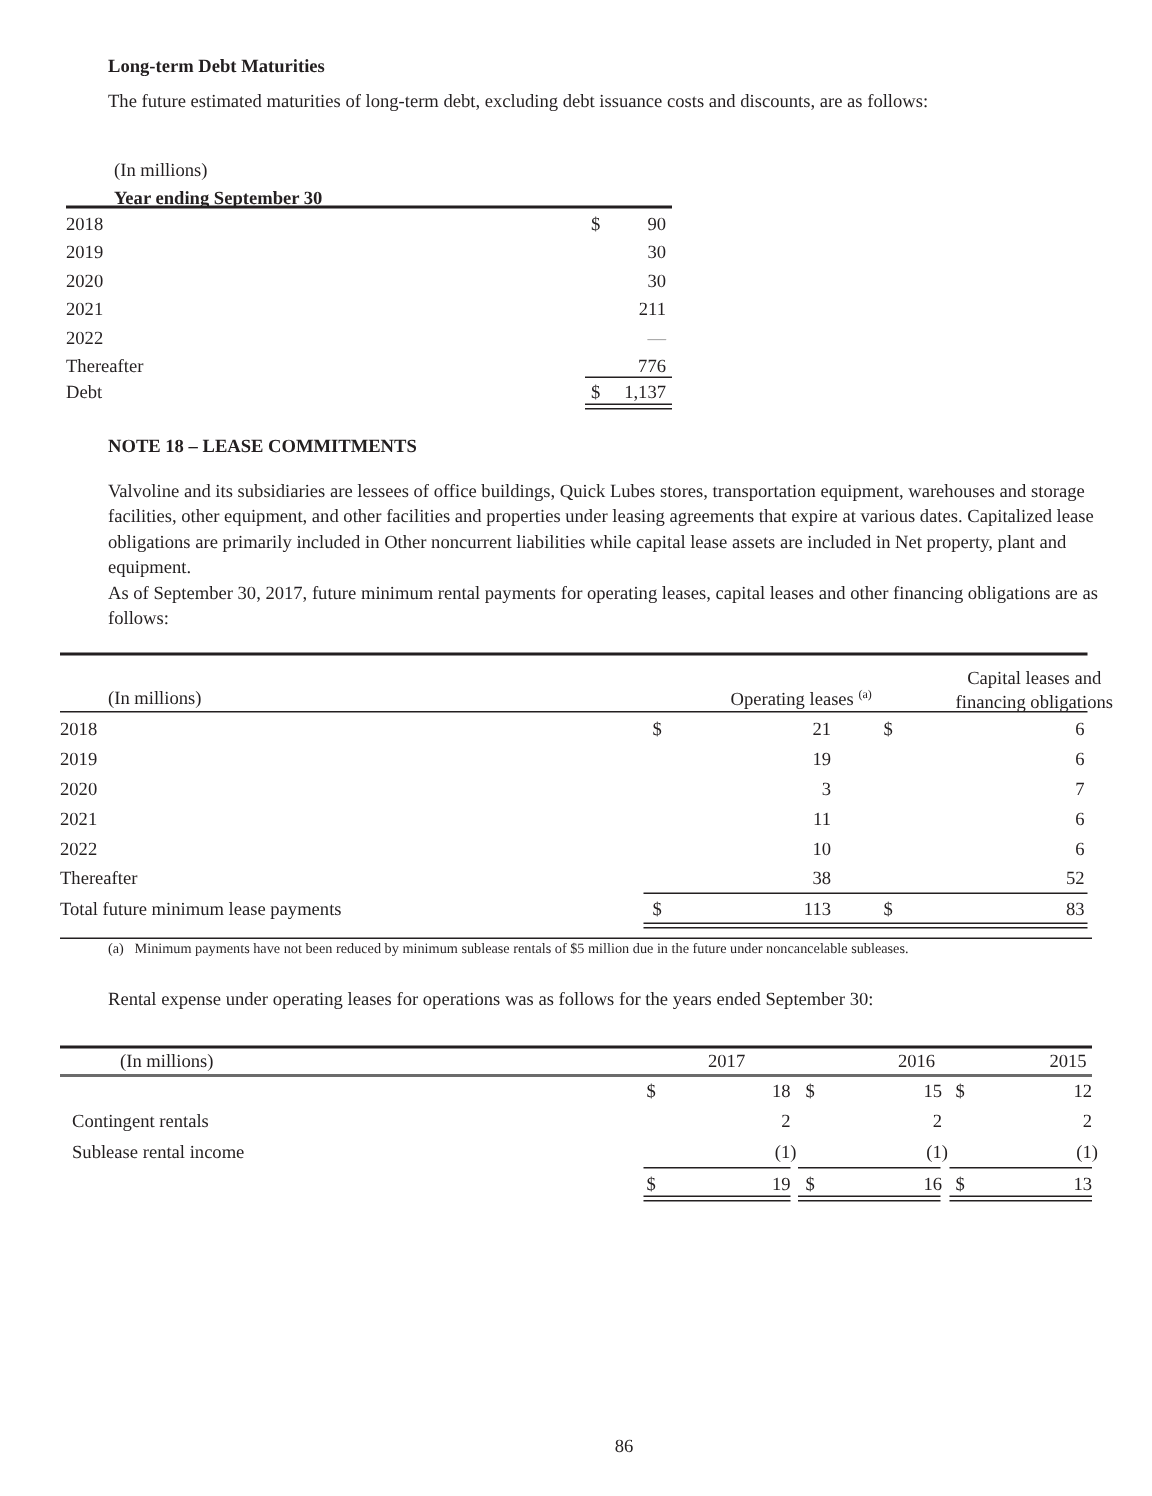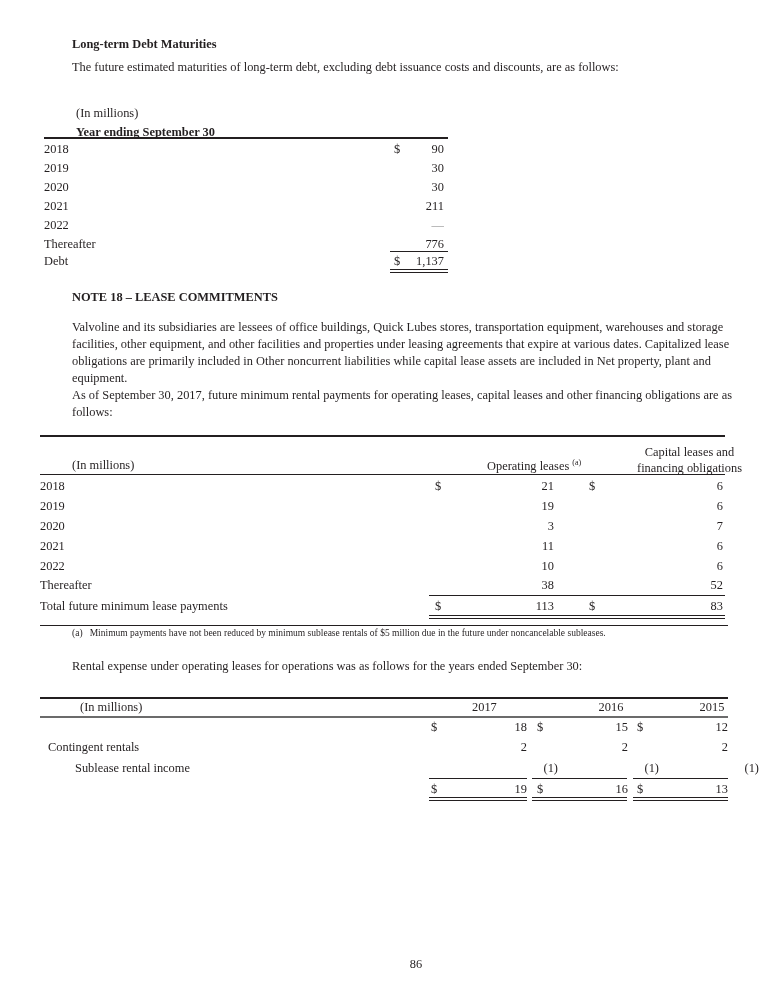--- a/index.html
+++ b/index.html
@@ -181,21 +181,21 @@
   </div>
   <div class="rt-row" style="top:740px;">
     <span class="rt-label">Contingent rentals</span>
     <span class="rt-d" style="left:383px;"></span>
     <span class="rt-v" style="right:201px;">2</span>
     <span class="rt-d" style="left:489px;"></span>
     <span class="rt-v" style="right:100px;">2</span>
     <span class="rt-d" style="left:589px;"></span>
     <span class="rt-v" style="right:0px;">2</span>
   </div>
-  <div class="rt-row" style="top:761px;margin-left:27px;">
+  <div class="rt-row" style="top:761px;">
     <span class="rt-label">Sublease rental income</span>
     <span class="rt-d" style="left:383px;"></span>
     <span class="rt-v" style="right:197px;">(1)</span>
     <span class="rt-d" style="left:489px;"></span>
     <span class="rt-v" style="right:96px;">(1)</span>
     <span class="rt-d" style="left:589px;"></span>
     <span class="rt-v" style="right:-4px;">(1)</span>
   </div>
 
   <div class="rule" style="left:429px; top:778px; width:98px; height:1.3px;"></div>

